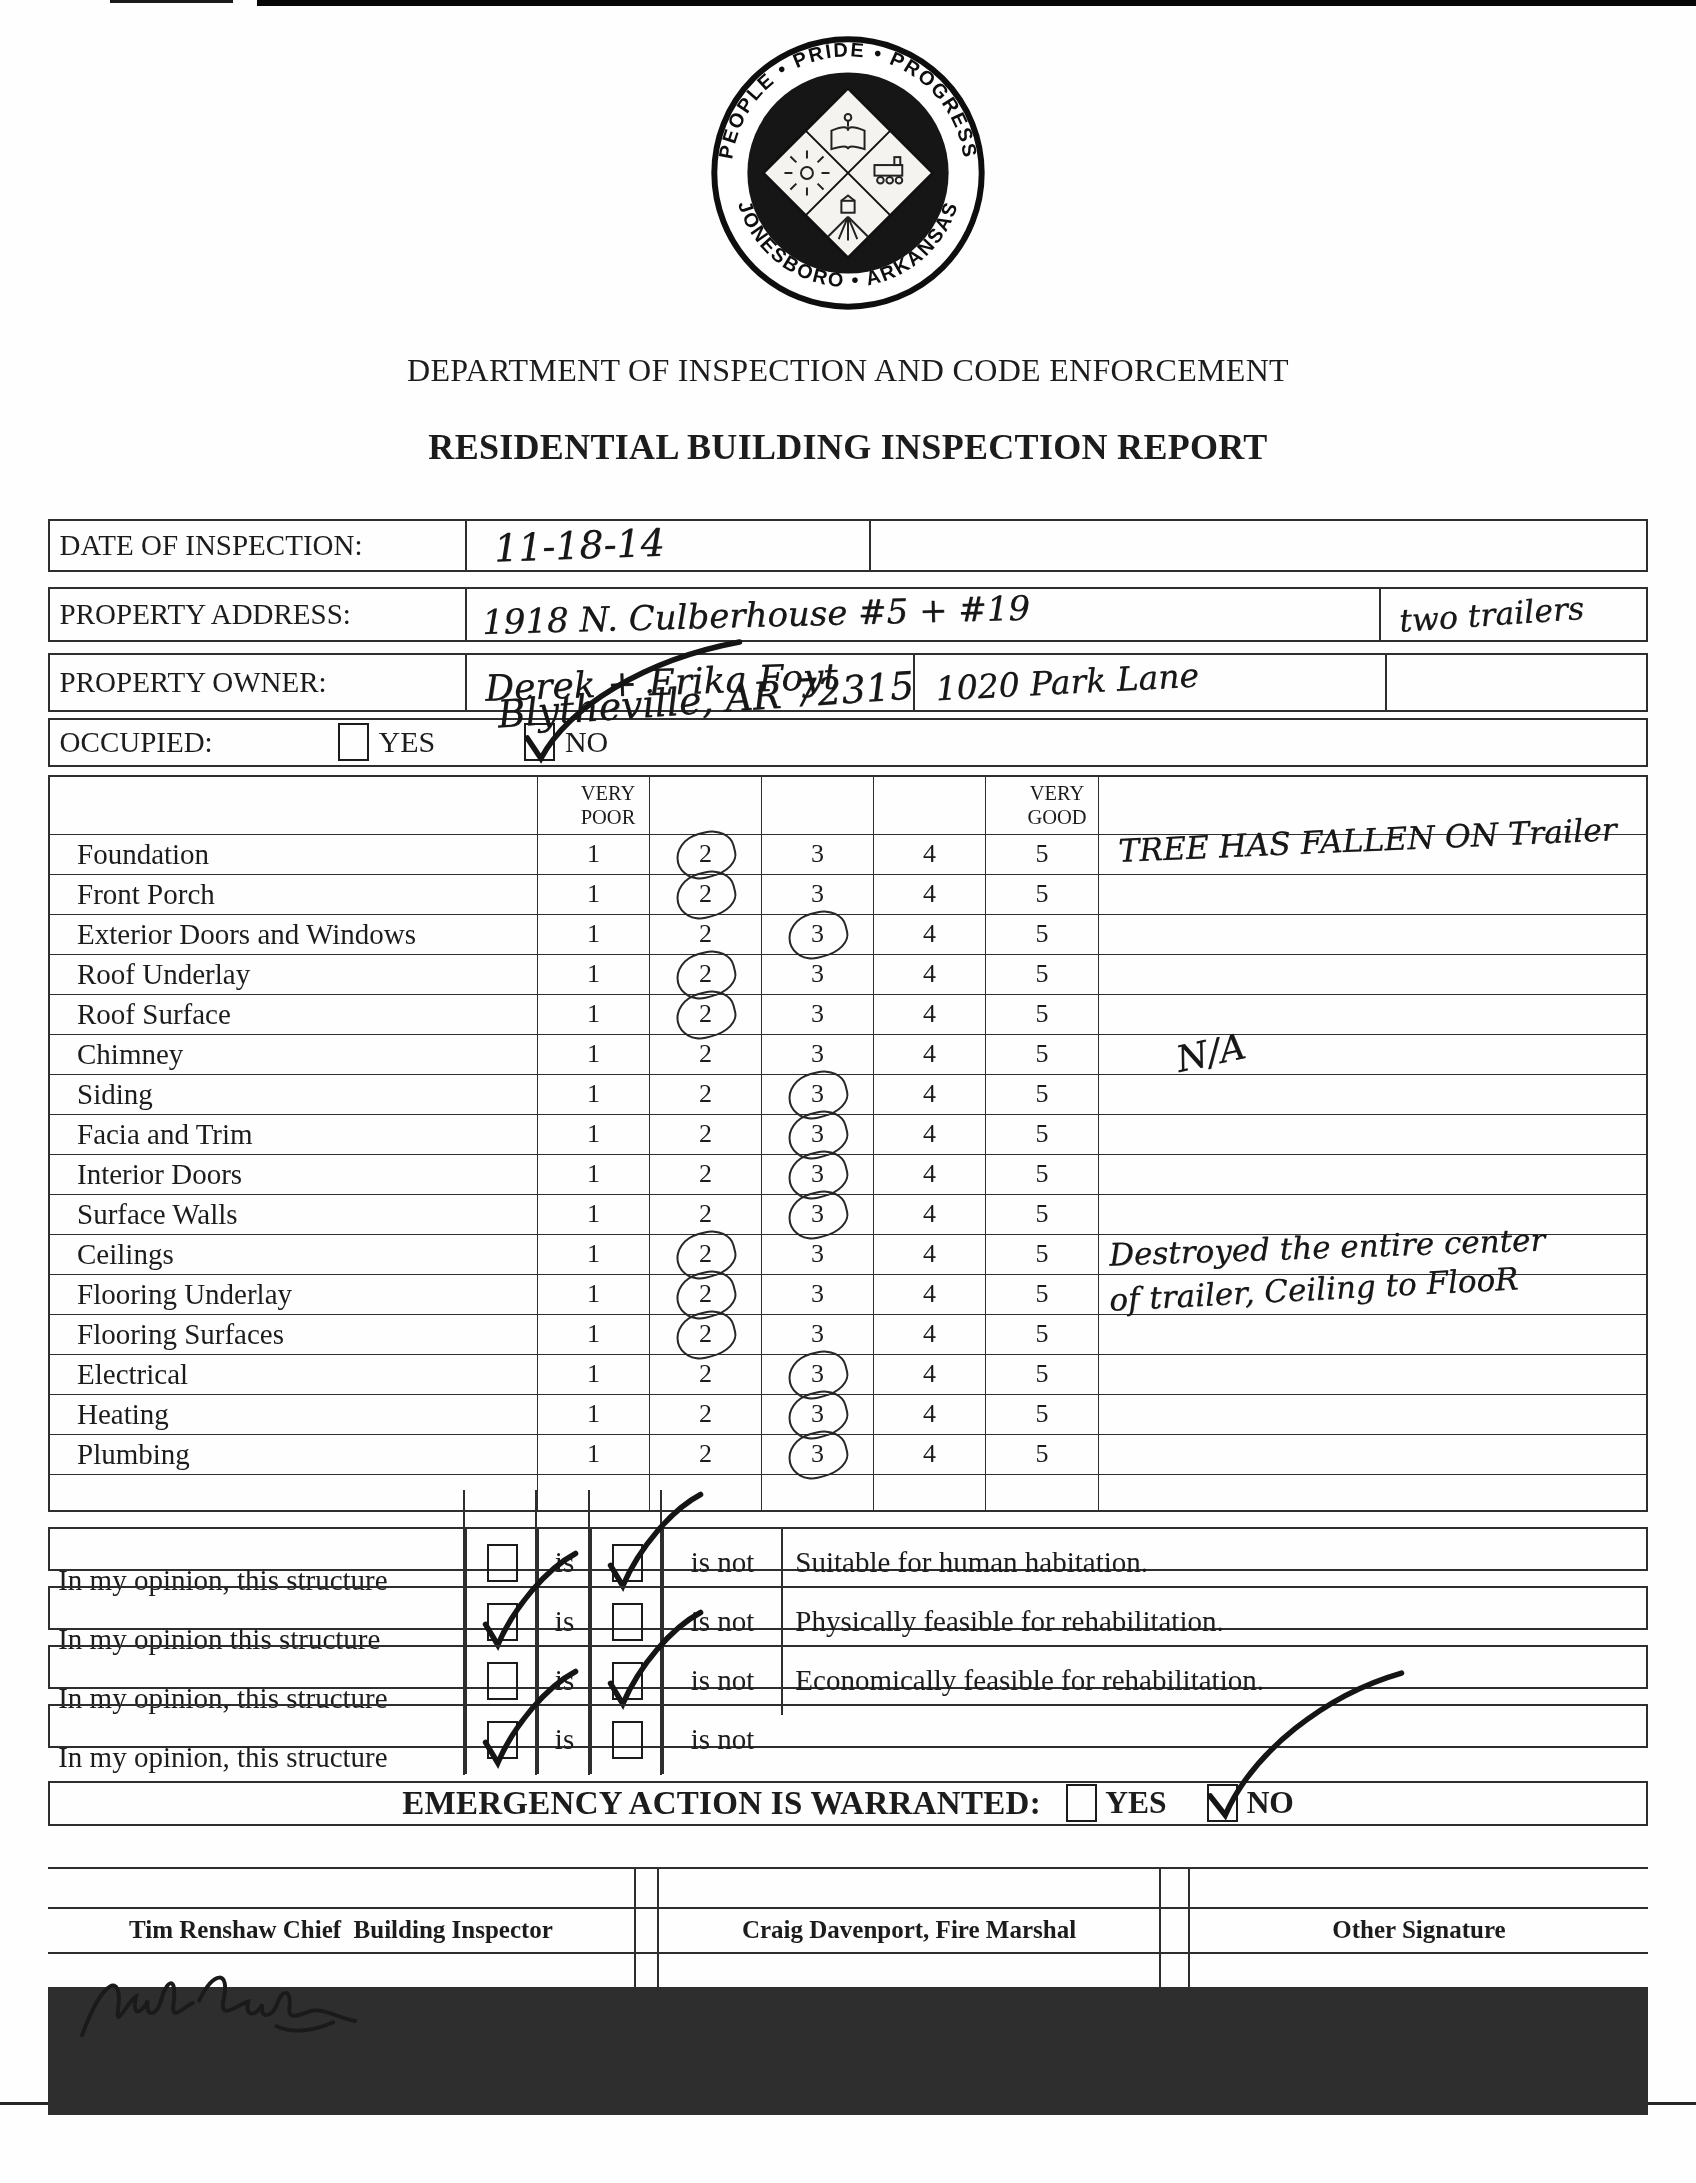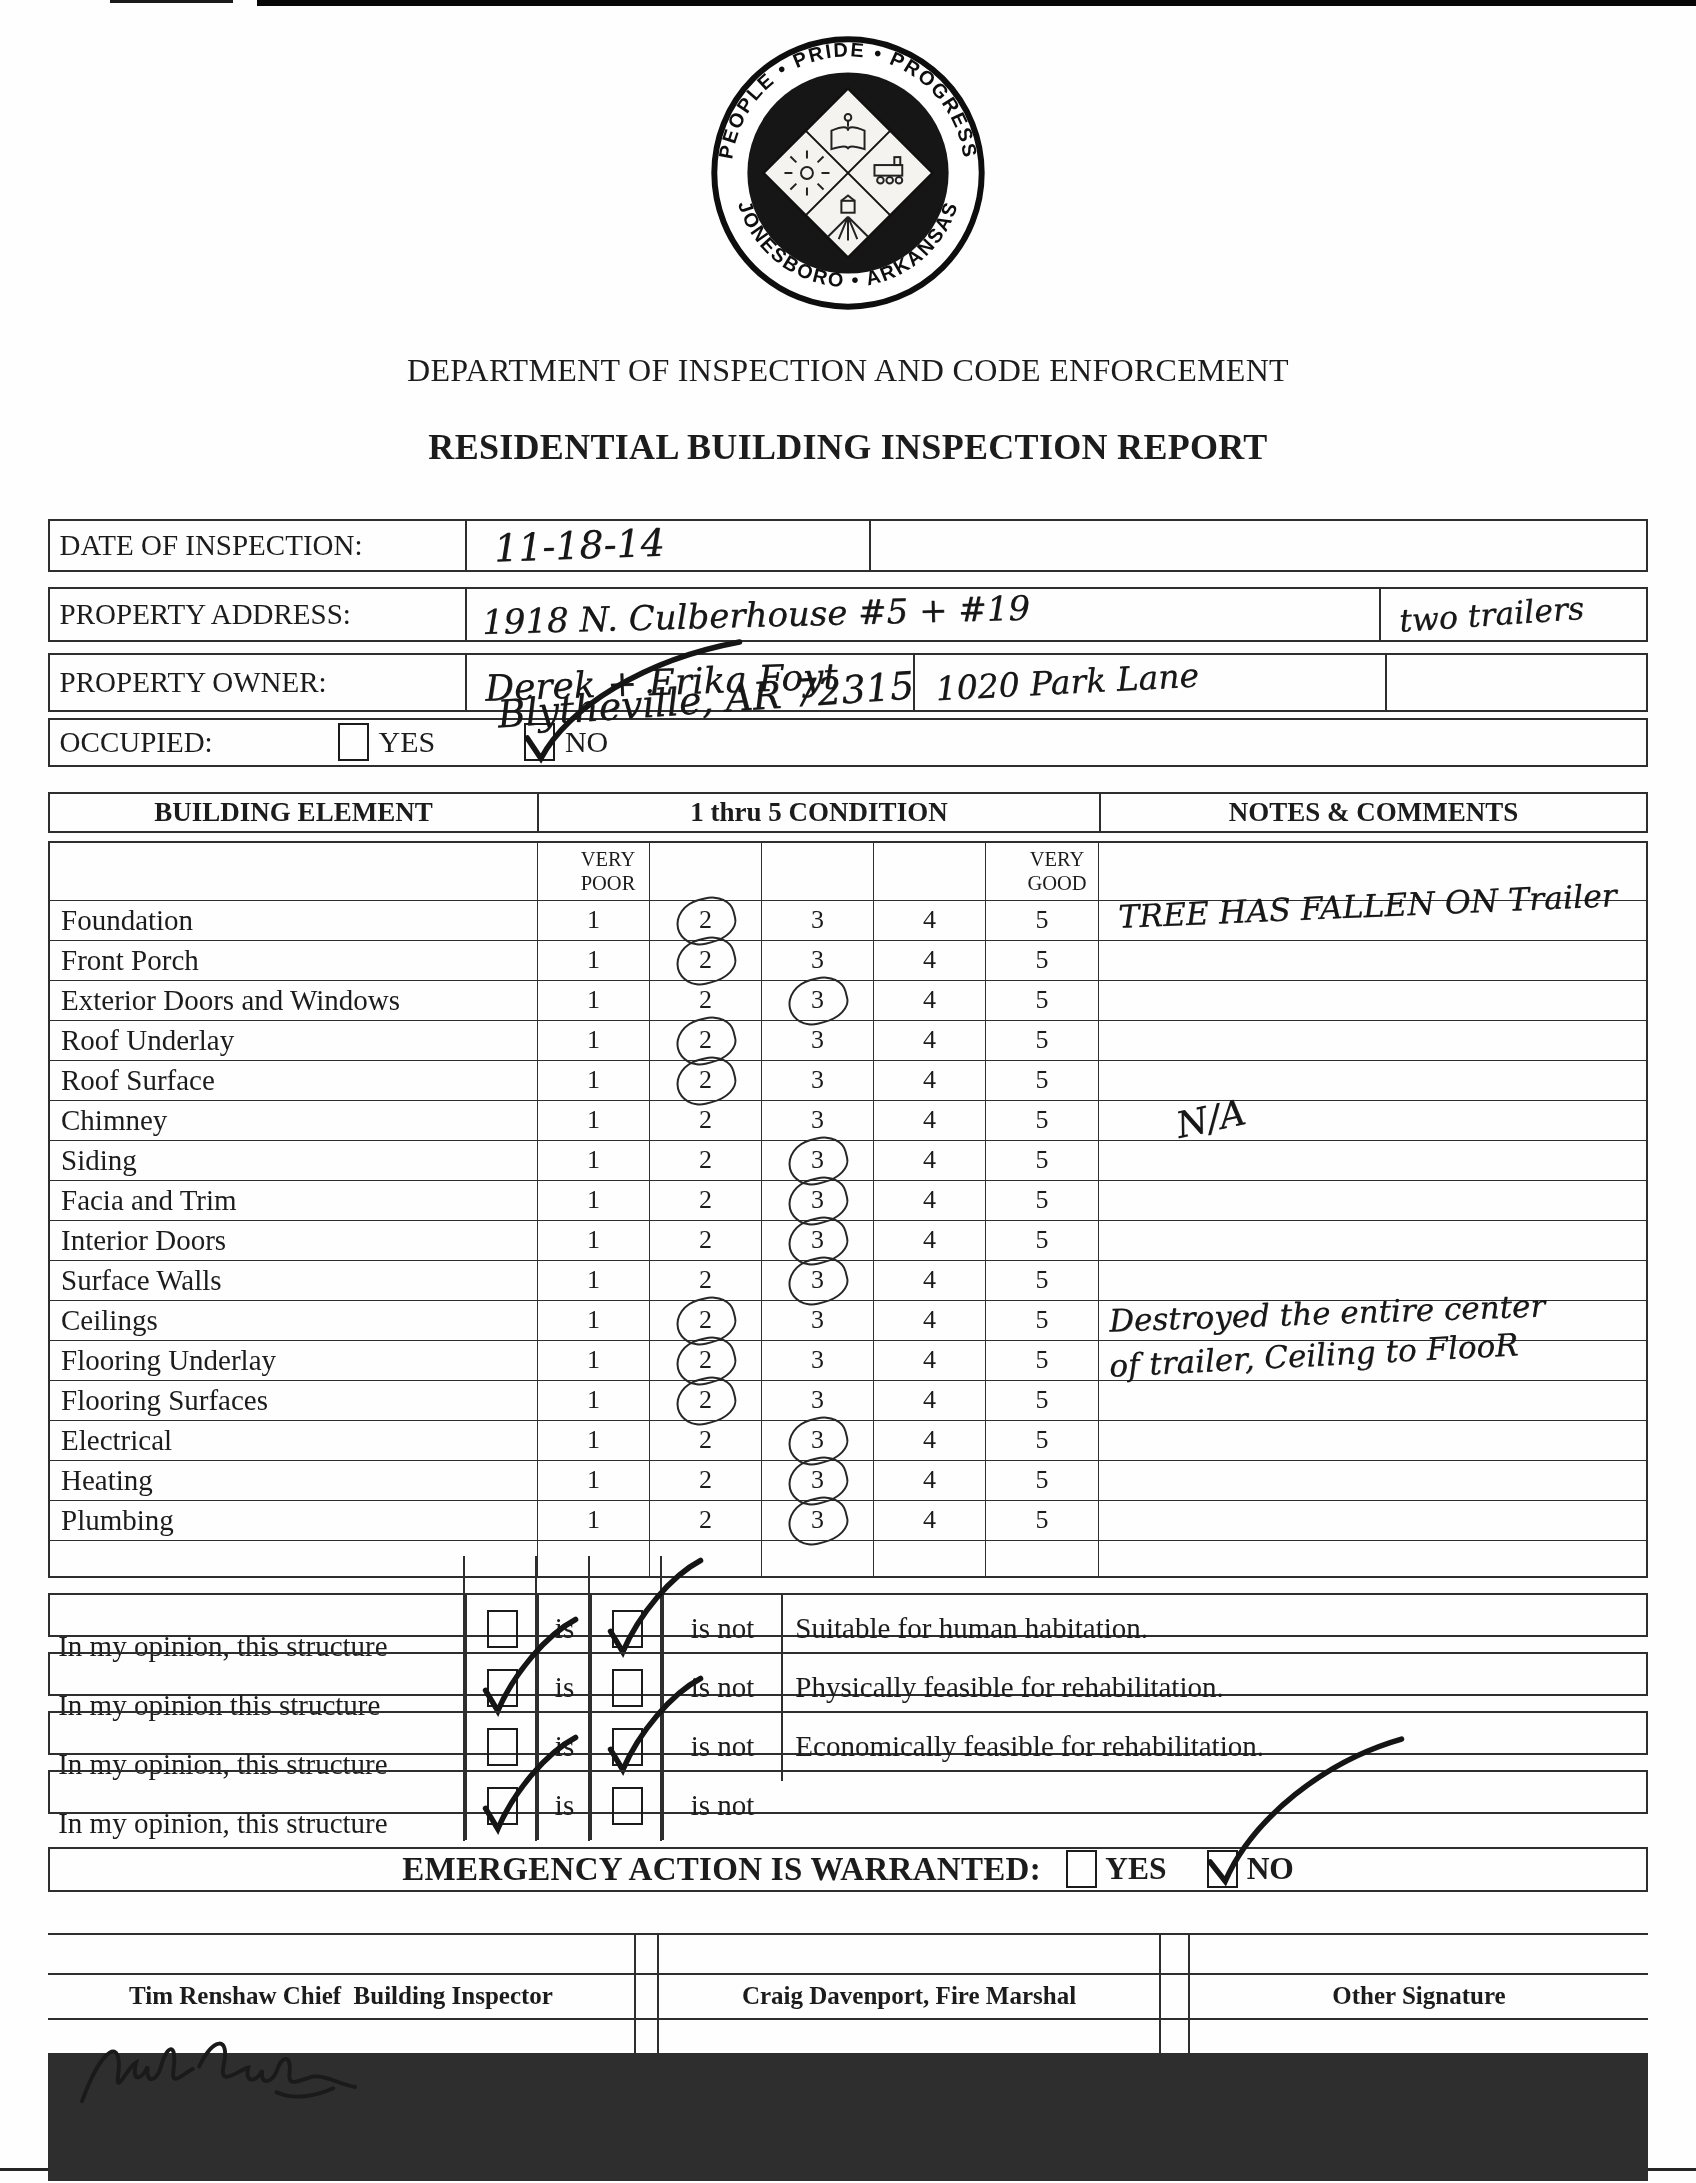--- a/index.html
+++ b/index.html
@@ -63,21 +63,21 @@
   .main-header > div:first-child { border-left:none; }
 
   .tbl { position:relative; margin-top:8.2px; border:2.1px solid #2e2e2e; }
   .trow { display:grid; grid-template-columns:487px 112px 112px 112px 112px 113px auto;
           height:40px; border-top:1.4px solid #2e2e2e; }
   .trow:first-child { border-top:none; }
   .trow > div { border-left:1.4px solid #2e2e2e; display:flex; align-items:center; }
   .trow > div:first-child { border-left:none; }
   .trow.sub { height:57px; }
   .trow.tail { height:36px; }
-  .el-cell { font-size:29px; padding-left:11px; }
+  .el-cell { font-size:29px; padding-left:27px; }
   .num-cell { justify-content:center; font-size:26px; overflow:visible; }
   .scale-cell { justify-content:flex-end; align-items:flex-start !important; }
   .scale-cell span { display:block; width:82px; text-align:center; font-size:20.5px; line-height:1.2; padding-top:4.1px; }
   .circled { position:relative; display:inline-block; }
   .circled::after { content:""; position:absolute; left:50%; top:50%;
         width:56px; height:42px; border:2.7px solid #272727;
         border-radius:52% 48% 55% 45% / 58% 50% 46% 54%;
         transform:translate(-50%,-48%) rotate(-14deg); }
   .note-hw { position:absolute; z-index:4; }
 
@@ -212,25 +212,20 @@
       <span class="cb-text">YES</span>
       <span class="boxwrap occ-no">
           <span class="box"></span>
           <svg viewBox="0 0 330 210" class="chk" style="width: 226px; height: 144px; left: -5.5px; top: -92px;">
             <path d="M12 156 L32 186 C72 112 182 42 322 16"></path>
           </svg>
         </span>
       <span class="cb-text">NO</span>
     </div>
 
-    <div class="main-header">
-      <div>BUILDING ELEMENT</div>
-      <div>1 thru 5  CONDITION</div>
-      <div>NOTES &amp; COMMENTS</div>
-    </div>
 
     <div class="tbl">
       <div class="trow sub">
         <div></div>
         <div class="scale-cell">
             <span>VERY POOR</span>
           </div>
         <div></div>
         <div></div>
         <div></div>

